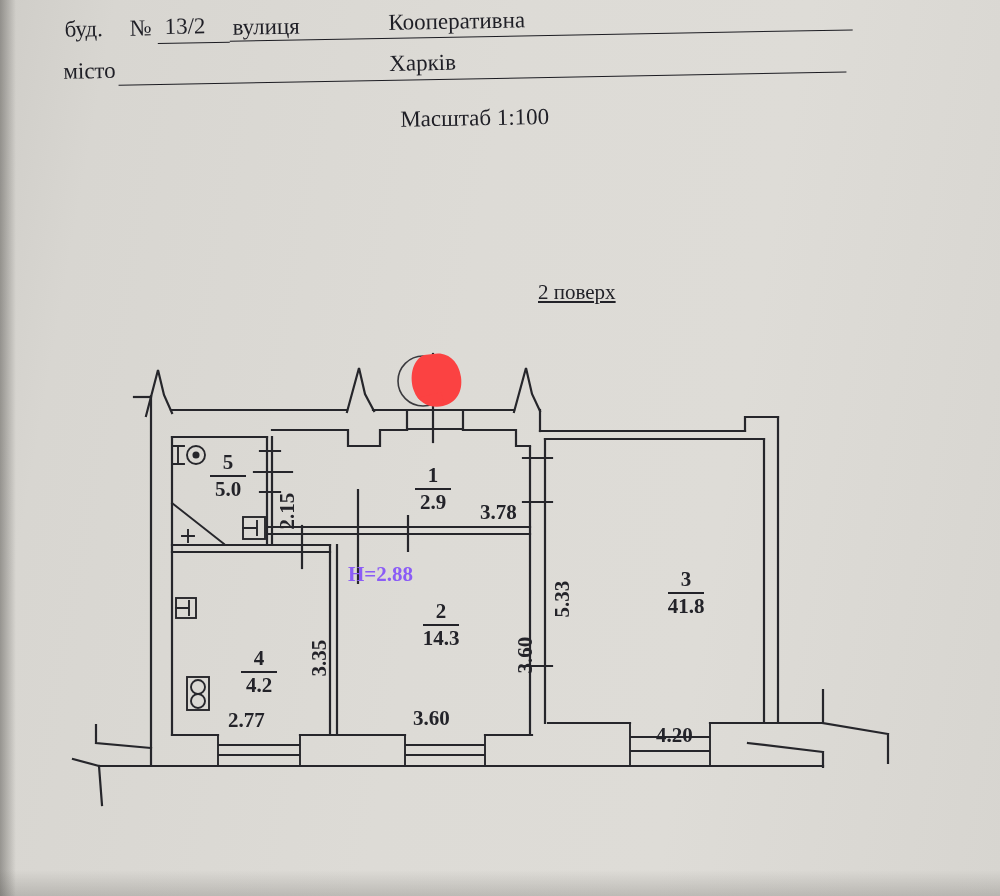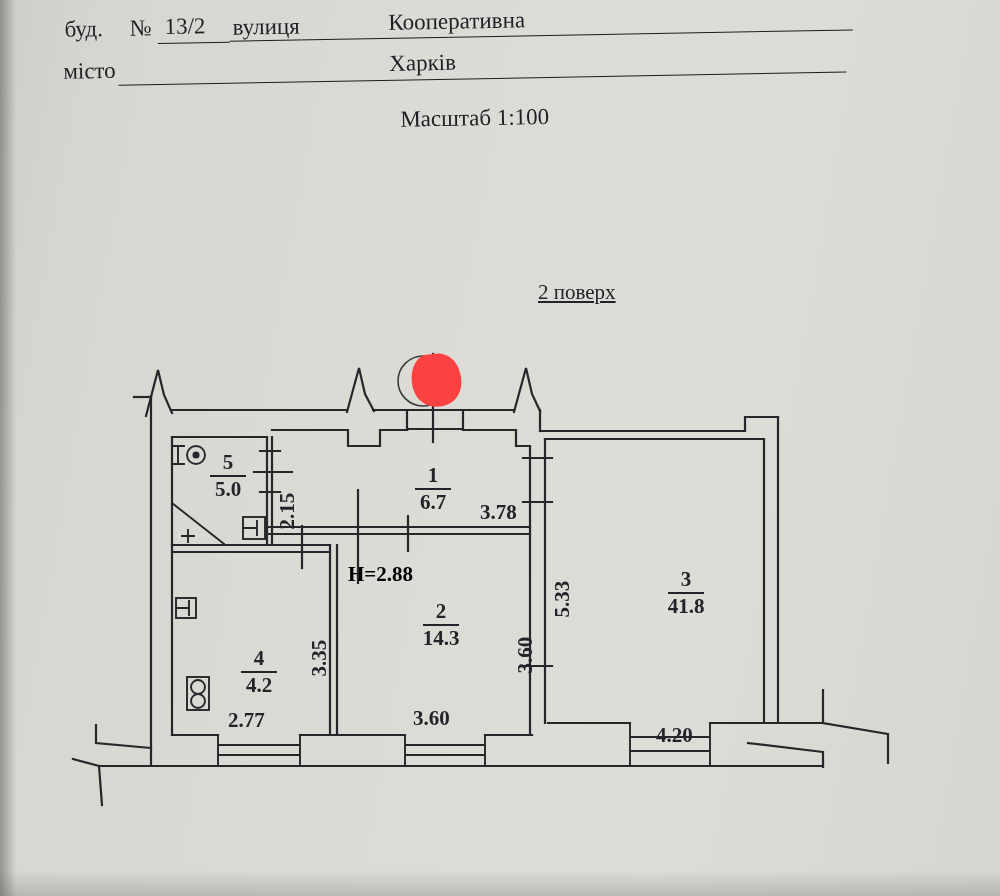--- a/index.html
+++ b/index.html
@@ -14,21 +14,21 @@
   body::after{content:"";position:absolute;left:0;bottom:0;width:100%;height:26px;
     background:linear-gradient(to top,rgba(70,68,64,.22),rgba(70,68,64,0));pointer-events:none;z-index:9;}
   
   #header{position:absolute;left:0;top:0;width:1000px;height:150px;
     transform:rotate(-1.05deg);transform-origin:0 0;}
   .htext{position:absolute;font-size:23px;white-space:nowrap;color:#1f1f26;}
   .hline{position:absolute;height:0;border-top:1.9px solid #1c1c22;}
   
   .ptext{position:absolute;font-size:21px;font-weight:700;color:#232329;white-space:nowrap;}
   .vdim{transform:translate(-50%,-50%) rotate(-90deg);}
-  .blue{color:#000000;}
+  .blue{color:#8b5cf6;}
   .floor-cap{position:absolute;font-size:21px;font-weight:400;color:#222228;}
   .room-label{position:absolute;width:76px;text-align:center;line-height:1.08;
     font-size:21px;font-weight:700;color:#232329;}
   .rl-num{display:inline-block;padding:0 13px 1px 13px;border-bottom:2px solid #232329;}
   .rl-area{display:block;padding-top:1px;}
   svg{position:absolute;left:0;top:0;}
 </style>
 </head>
 <body>
 
@@ -162,21 +162,21 @@
   </g>
   <g>
     <path d="M433,354 C447,351 459,361 461,377 C463,392 456,403 443,406
              C431,409 418,403 414,391 C409,378 412,360 424,355 Z" fill="#fb4242" stroke="none"></path>
     <path d="M418,398 C424,405 438,407 444,403 L441,392 Z" fill="#fb4242" stroke="none"></path>
   </g>
 </svg>
 
 <div class="room-label" style="left:395px;top:464px;">
   <span class="rl-num">1</span>
-  <span class="rl-area">6.7</span>
+  <span class="rl-area">2.9</span>
 </div>
 <div class="room-label" style="left:403px;top:600px;">
   <span class="rl-num">2</span>
   <span class="rl-area">14.3</span>
 </div>
 <div class="room-label" style="left:648px;top:568px;">
   <span class="rl-num">3</span>
   <span class="rl-area">41.8</span>
 </div>
 <div class="room-label" style="left:221px;top:647px;">

